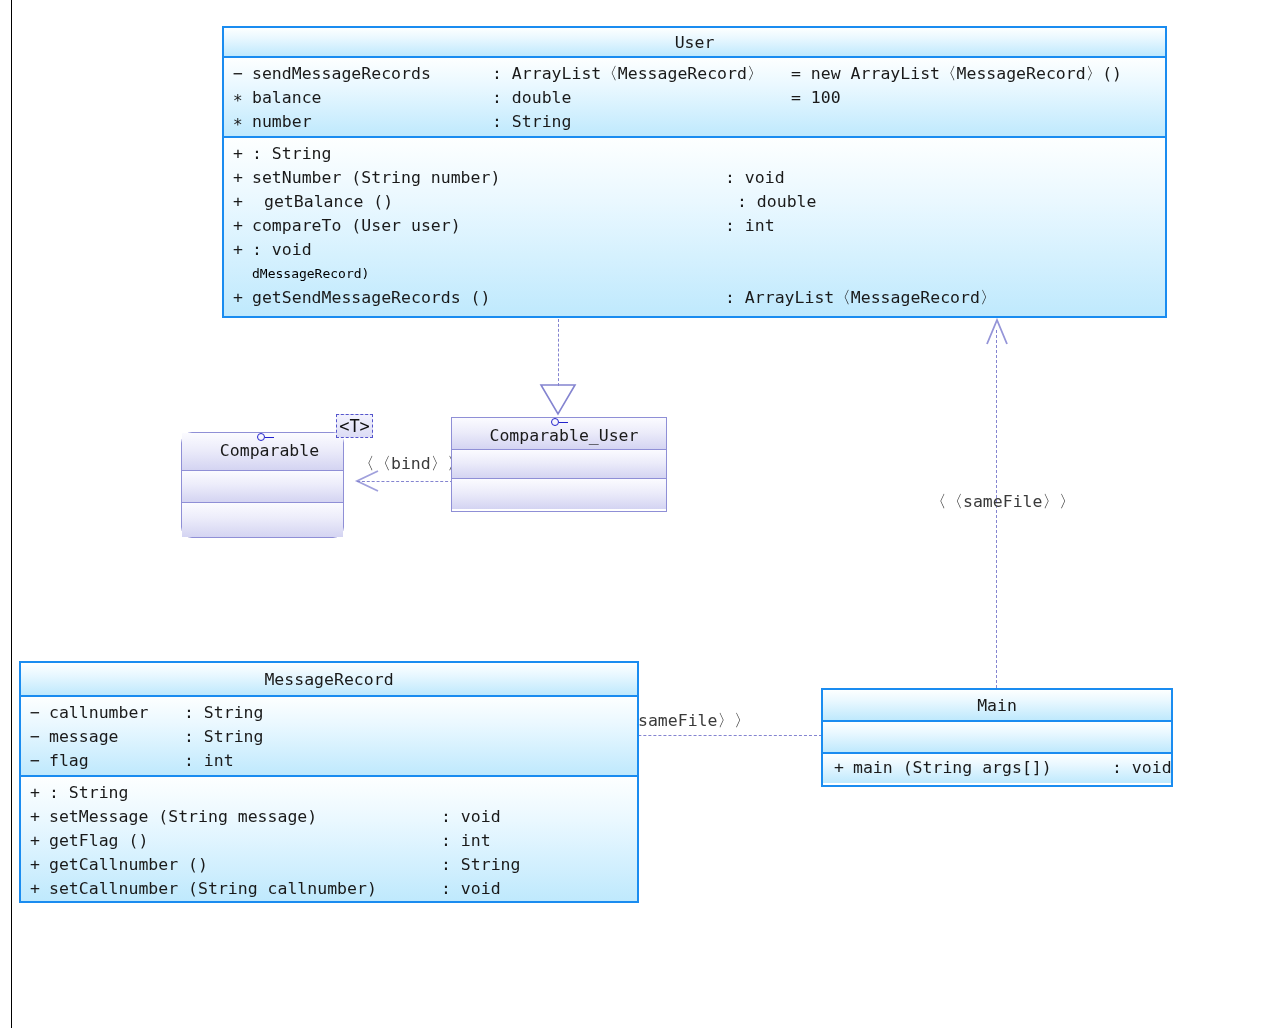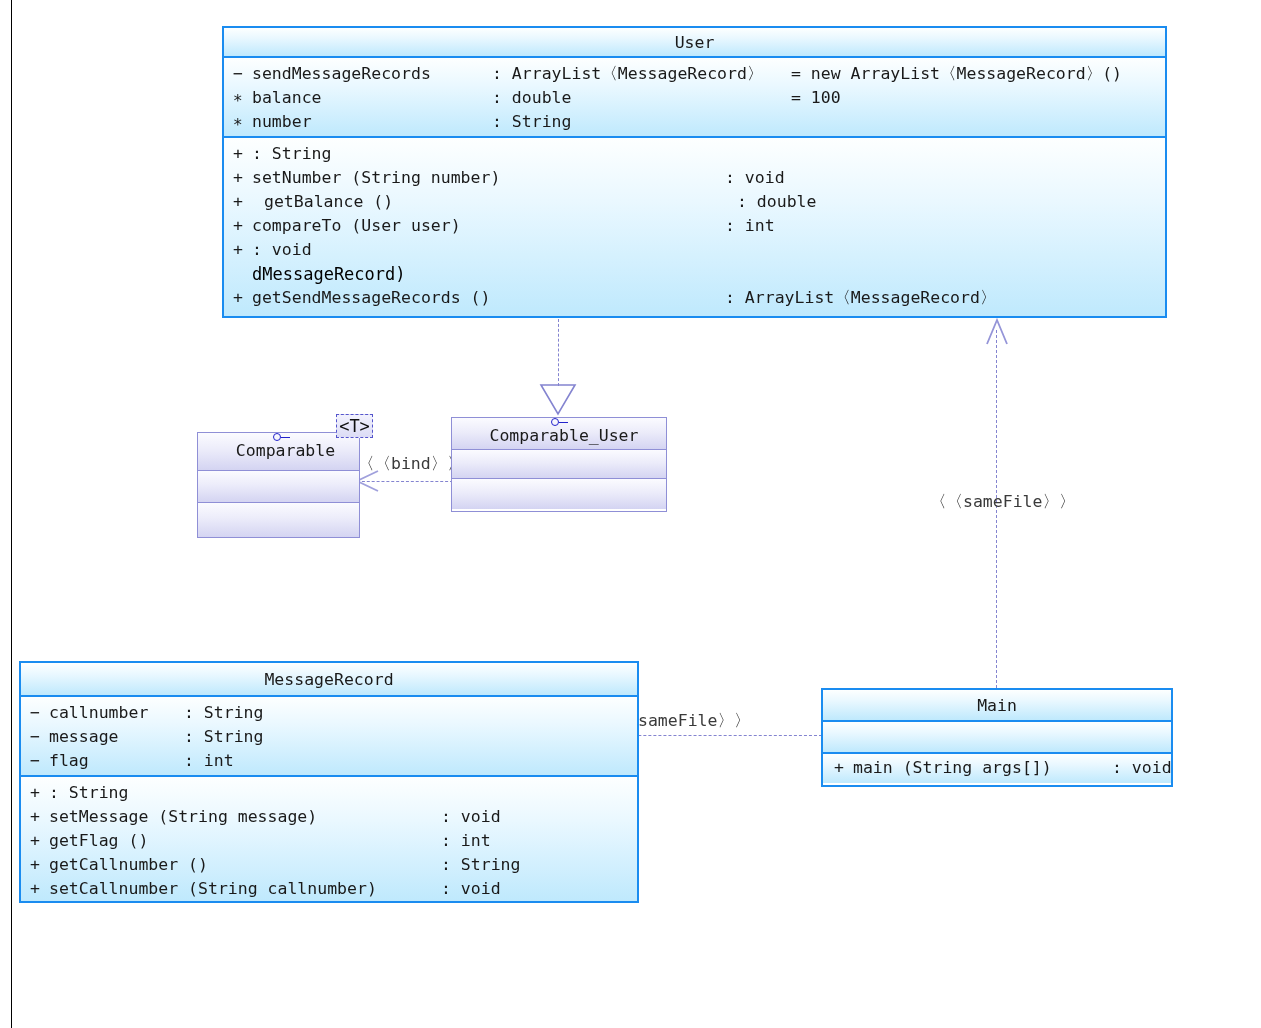--- a/index.html
+++ b/index.html
@@ -33,21 +33,21 @@
   .title.left{justify-content:flex-start;padding-left:14px;flex-direction:column;}
   .rowlist{padding:4px 0 2px 0;}
   .row{
     display:flex;font-size:16.5px;color:#1a1a1a;line-height:24px;
     white-space:pre;padding-left:9px;
   }
   .vis{width:19px;flex:none;}
   .nm{flex:none;}
   .ty{flex:none;}
   .df{flex:none;margin-left:12px;}
-  .cont{padding-left:28px;line-height:24px;font-size:17px;white-space:pre;}
+  .cont{padding-left:28px;line-height:24px;font-size:13px;white-space:pre;}
 
   
   .iface{display:inline-flex;align-items:center;margin-right:9px;}
   .iface .ring{
     width:8px;height:8px;border-radius:50%;
     border:1.4px solid #2222cc;box-sizing:border-box;background:transparent;
   }
   .iface .stem{width:9px;height:0;border-top:1.4px solid #2222cc;}
 
   
@@ -146,21 +146,21 @@
     <div class="row">
       <span class="vis">+</span>
       <span class="nm" style="width:473px;">getSendMessageRecords ()</span>
       <span class="ty">: ArrayList〈MessageRecord〉</span>
     </div>
   </div>
 </div>
 
 <div id="tparam">&lt;T&gt;</div>
 
-<div class="umlbox lav" style="left:197px;top:432px;width:163px;height:106px;">
+<div class="umlbox lav" style="left:181px;top:432px;width:163px;height:106px;border-radius:11px;">
   <div class="cmp title left" style="height:37px;">
     <span class="iface">
         <span class="ring"></span>
         <span class="stem"></span>
       </span>
     <span>Comparable</span>
   </div>
   <div class="cmp" style="height:32px;"></div>
   <div class="cmp" style="height:35px;"></div>
 </div>

